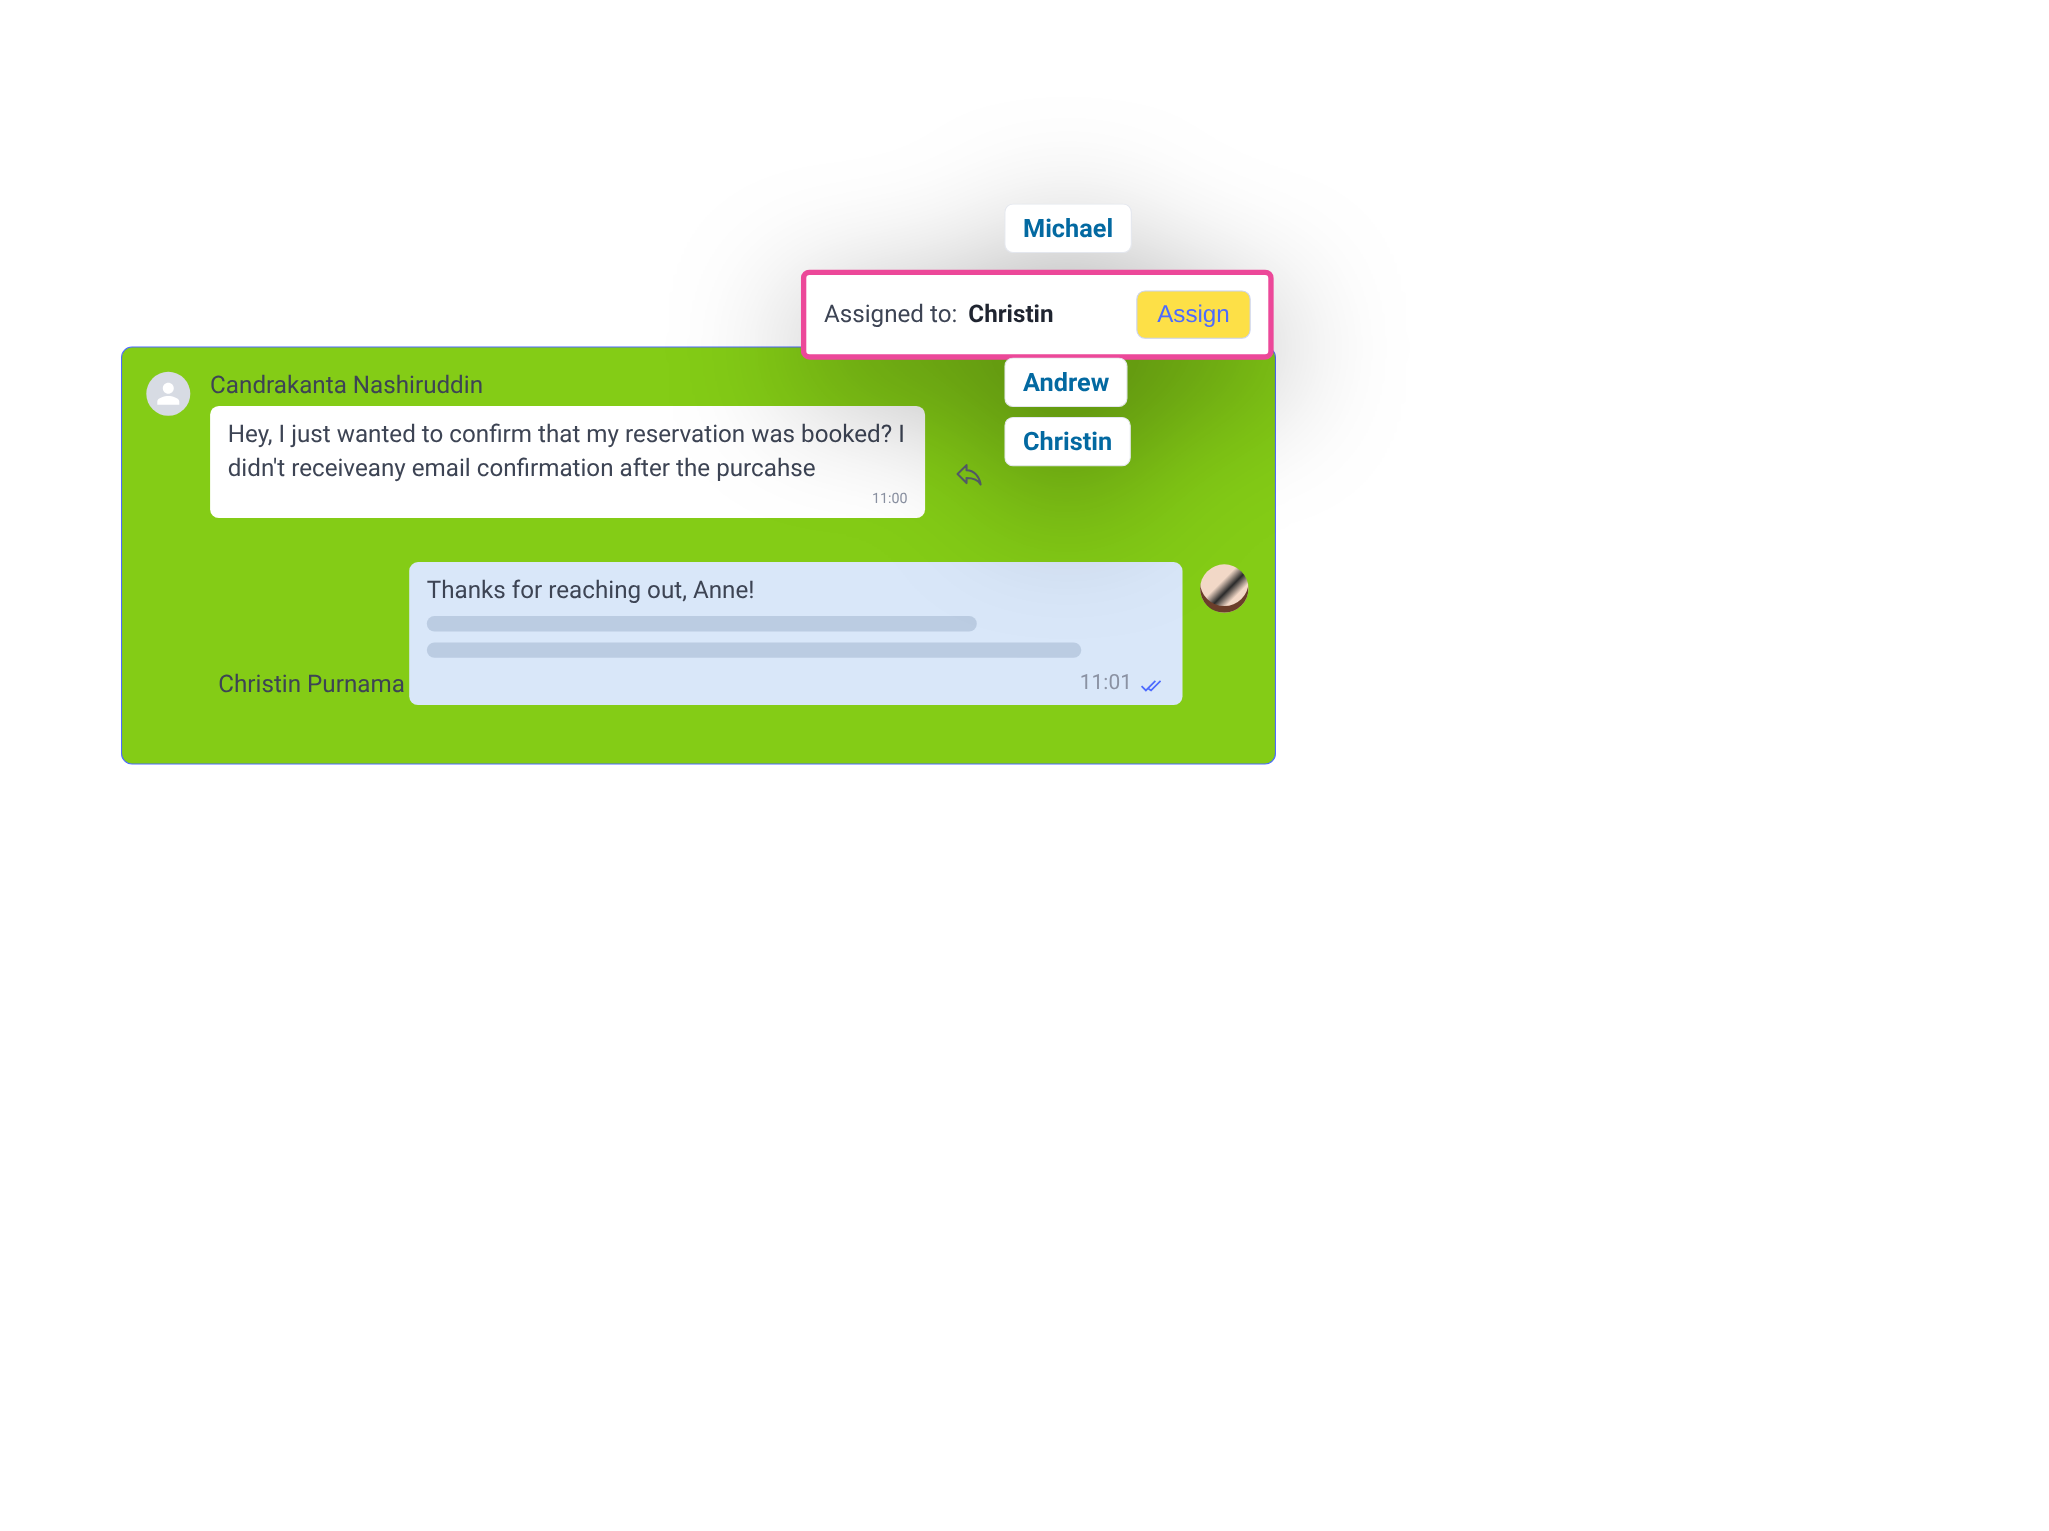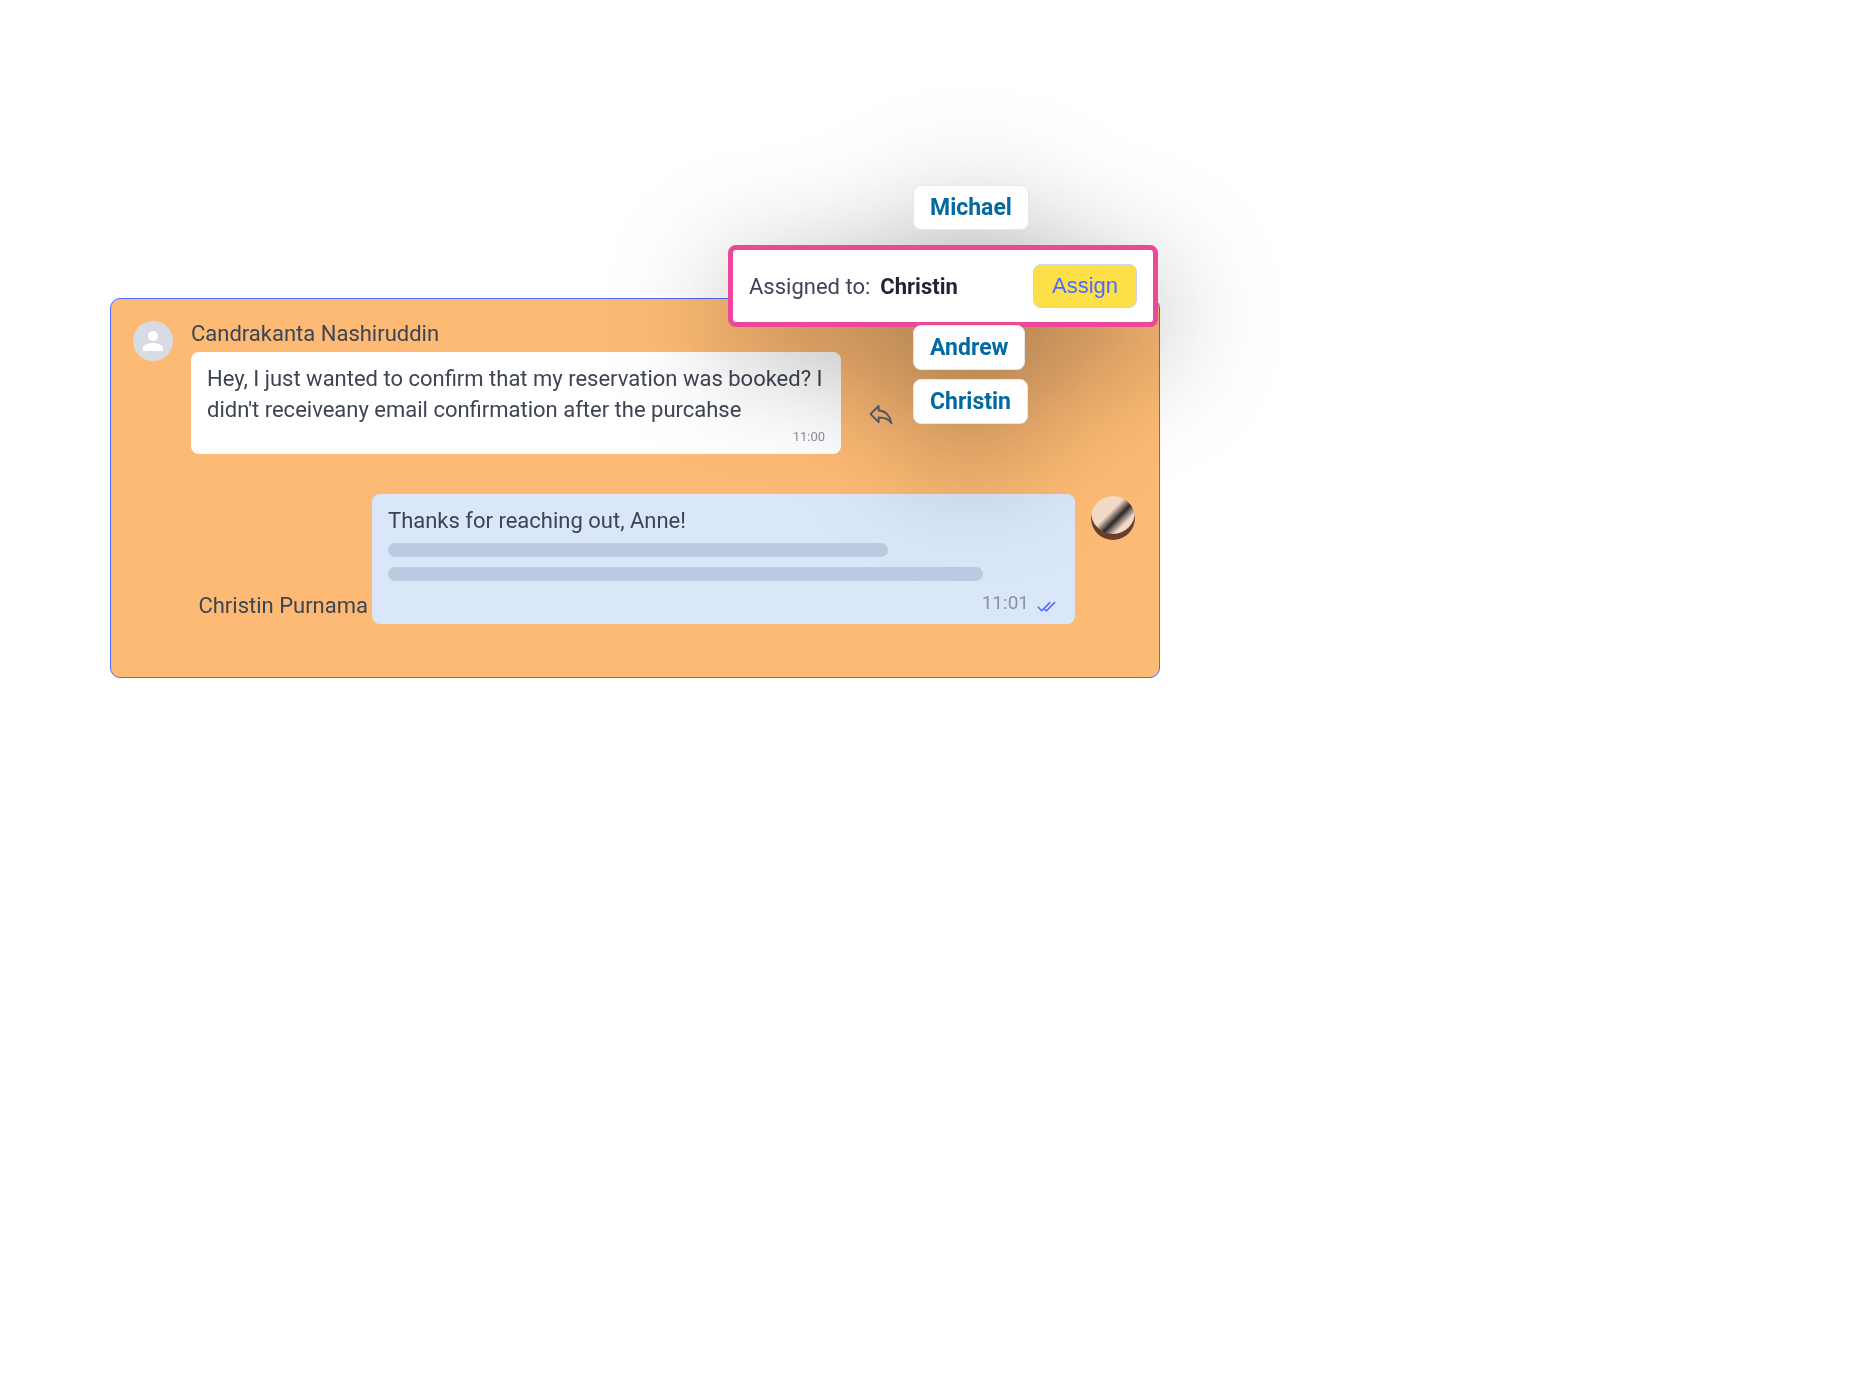--- a/index.html
+++ b/index.html
@@ -14,24 +14,24 @@
   .stage {
     position: absolute;
     left: 110px;
     top: 185px;
     width: 1170px;
     height: 560px;
   }
   .chat-card {
     position: absolute;
     left: 0;
-    top: 113px;
+    top: 130px;
     width: 1050px;
     height: 380px;
-    background: #fdba74;
+    background: #84cc16;
     border: 1.5px solid #4D6BFE;
     border-radius: 10px;
     padding: 18px 22px;
   }
 
   
   .incoming {
     display: flex;
     align-items: flex-start;
     gap: 18px;

